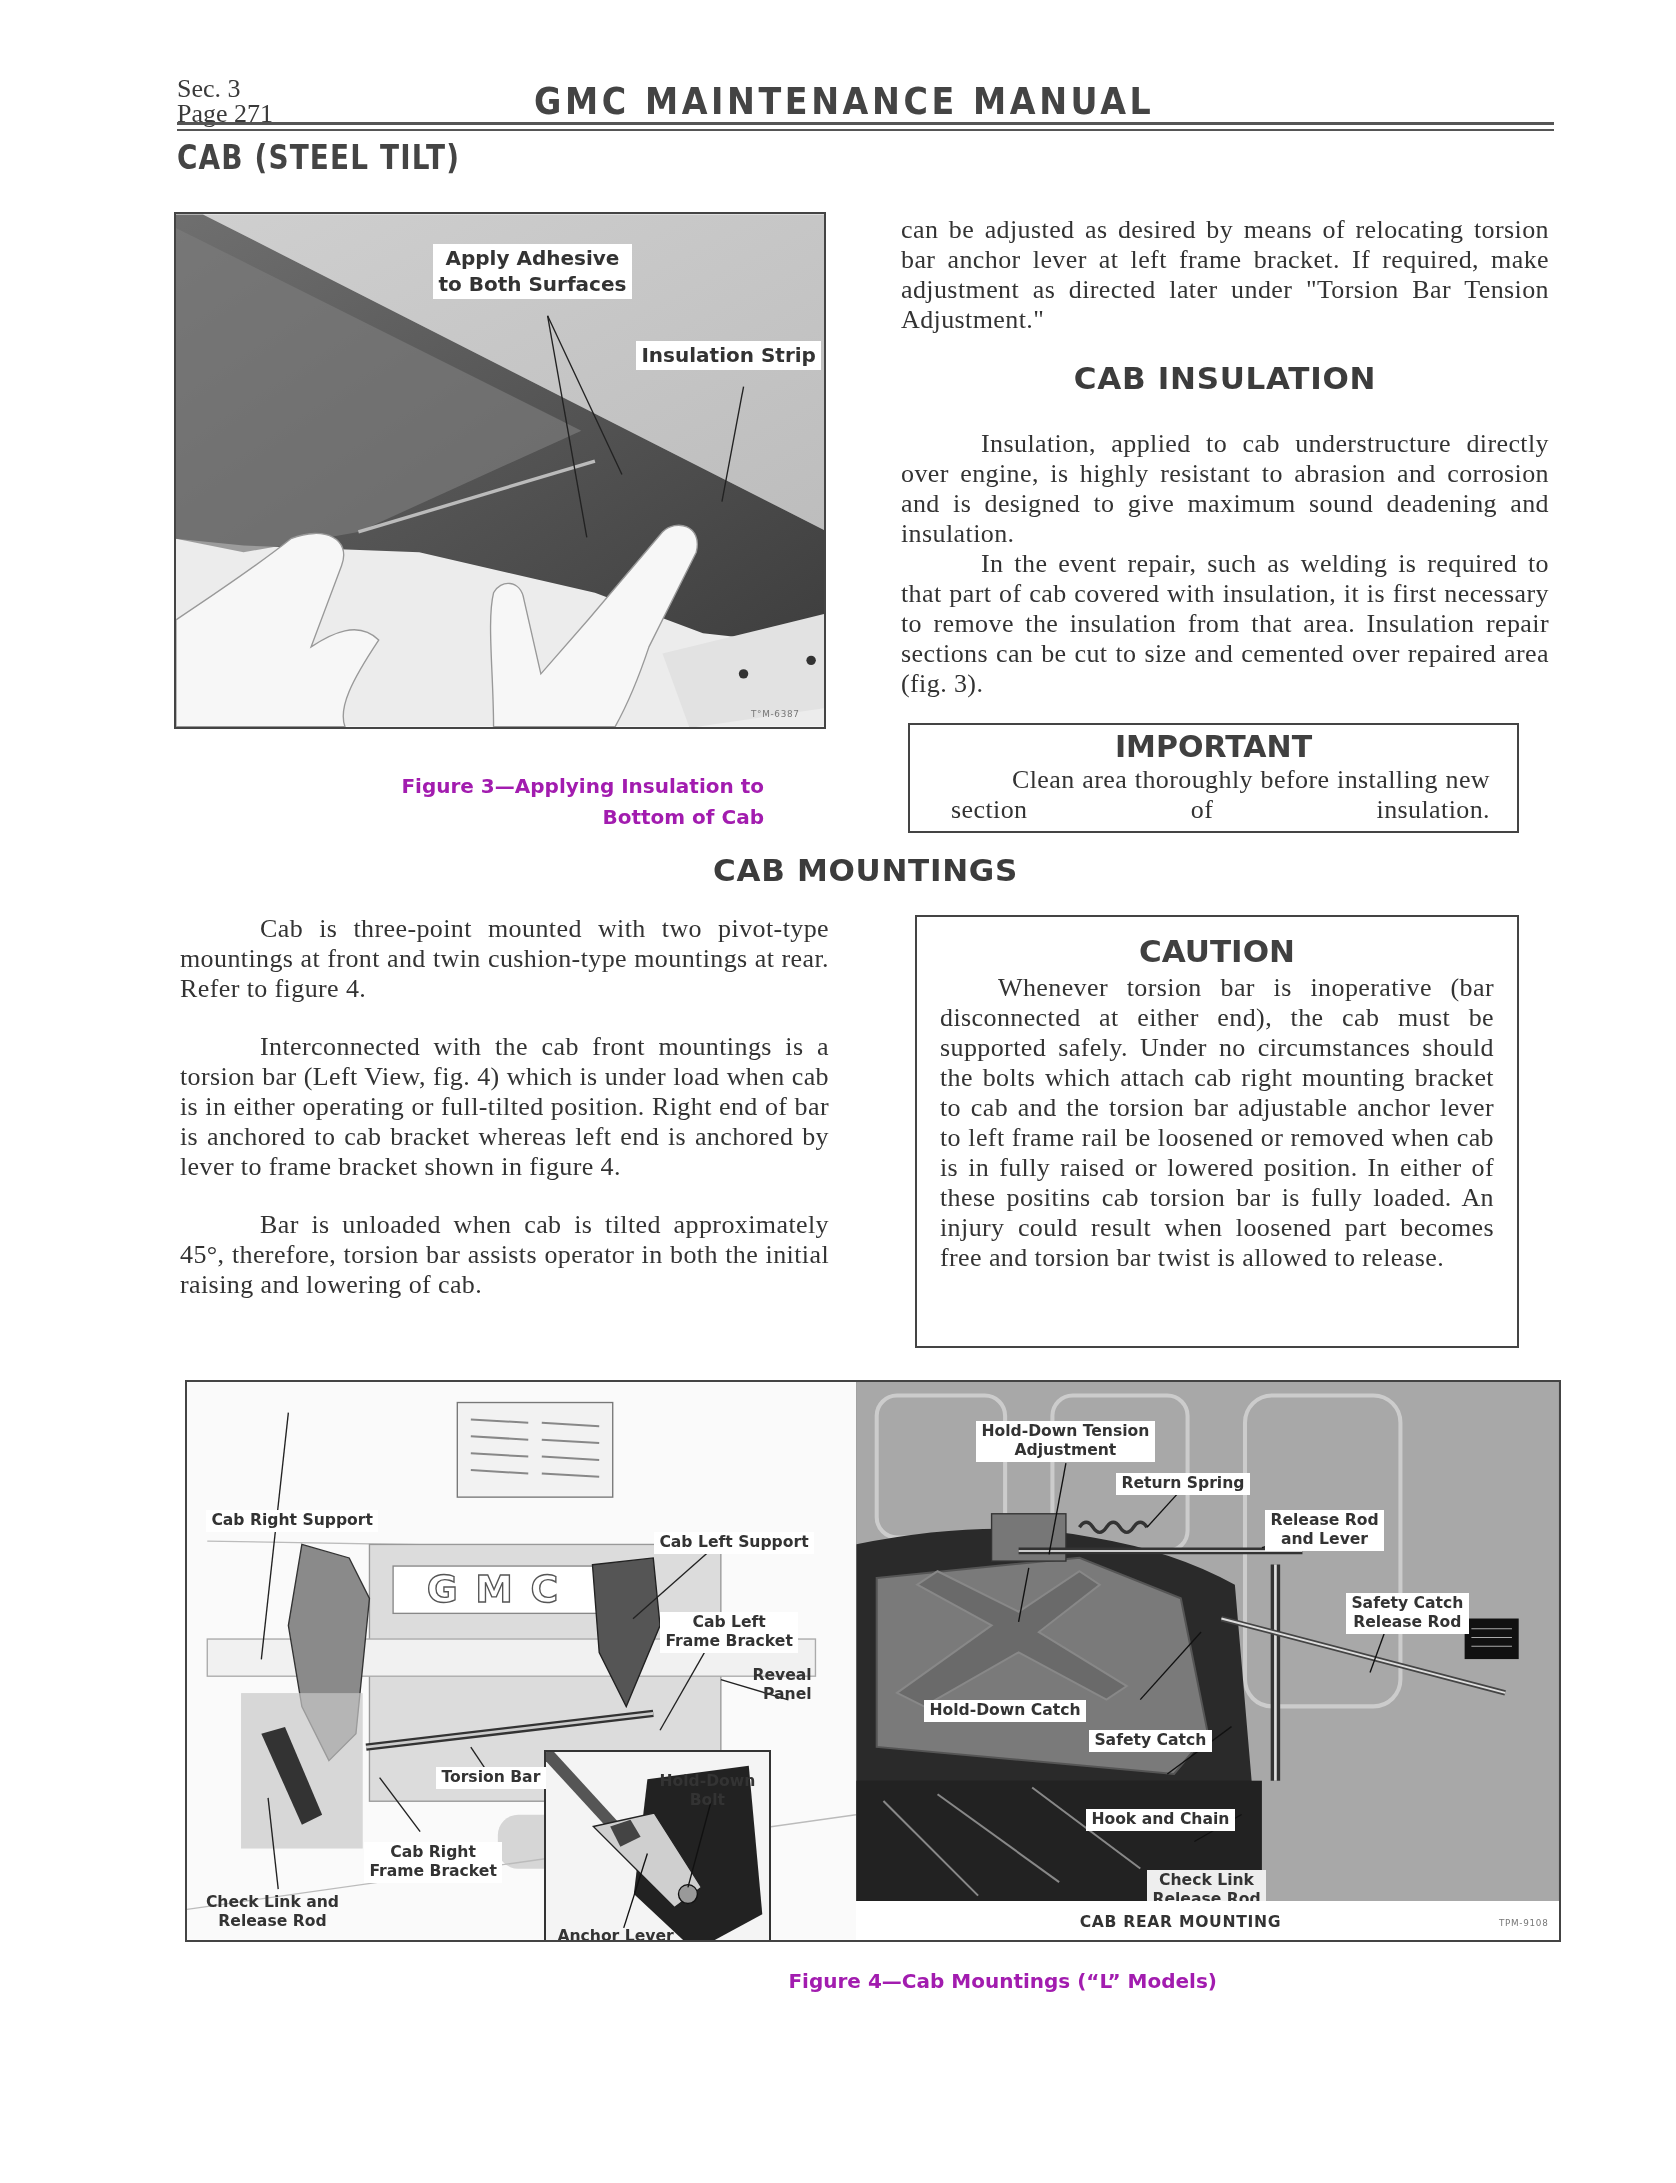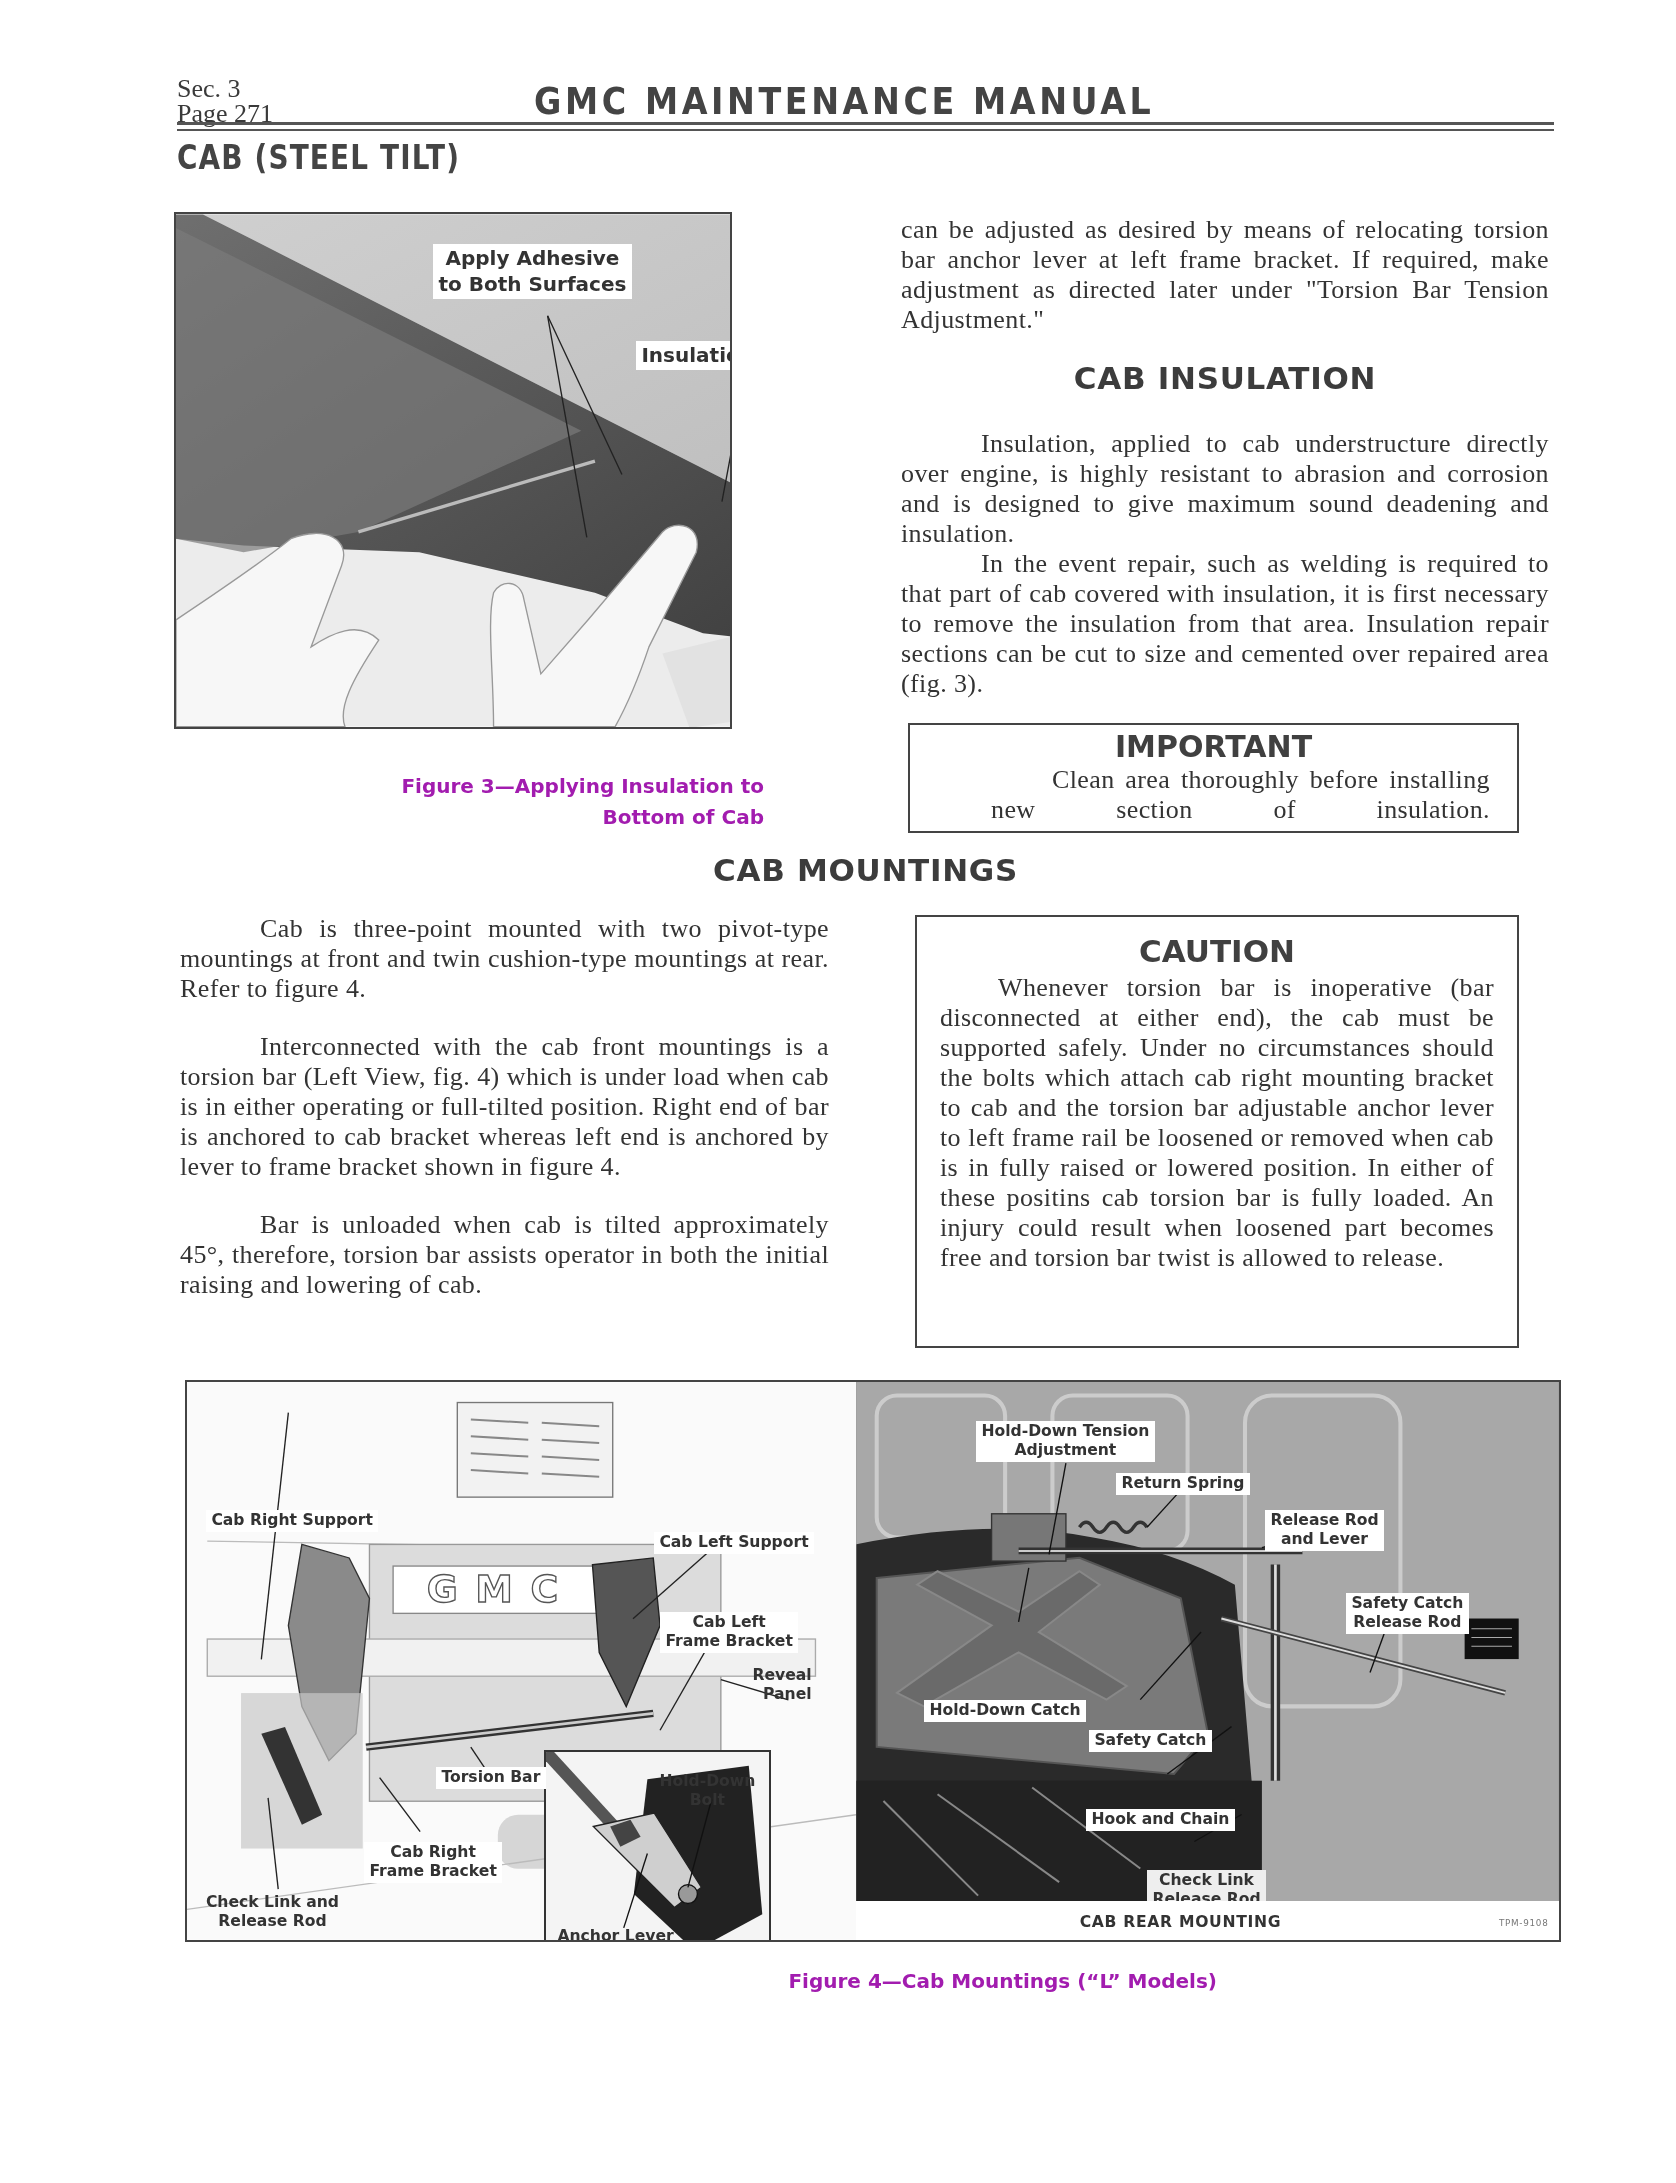--- a/index.html
+++ b/index.html
@@ -31,21 +31,21 @@
 </head>
 <body>
 
 <div class="abs secline" style="left:177px;top:76px;">Sec. 3</div>
 <div class="abs secline" style="left:177px;top:101px;">Page 271</div>
 <div class="abs manual-title" style="left:534px;top:80px;">GMC MAINTENANCE MANUAL</div>
 <div class="abs rule" style="left:177px;top:122px;width:1377px;"></div>
 <div class="abs rule" style="left:177px;top:129px;width:1377px;height:2px;"></div>
 <div class="abs section-title" style="left:177px;top:137px;">CAB (STEEL TILT)</div>
 
-<div class="abs figure" style="left:174px;top:212px;width:558px;height:517px;">
+<div class="abs figure" style="left:174px;top:212px;width:652px;height:517px;">
   <svg width="652" height="513" viewBox="0 0 965 758">
     <defs>
       <linearGradient id="f3sky" x1="0" y1="0" x2="1" y2="1">
         <stop offset="0" stop-color="#cfcfcf"></stop>
           <stop offset="1" stop-color="#bdbdbd"></stop>
       </linearGradient>
       <linearGradient id="f3ins" x1="0" y1="0" x2="1" y2="1">
         <stop offset="0" stop-color="#6f6f6f"></stop>
           <stop offset="0.5" stop-color="#555"></stop>
           <stop offset="1" stop-color="#3e3e3e"></stop>
@@ -82,21 +82,21 @@
 </div>
 <div class="abs heading" style="left:901px;top:360px;width:648px;">CAB INSULATION</div>
 <div class="abs body-text" style="left:901px;top:429px;width:648px;">
   <p class="ind">Insulation, applied to cab understructure directly over engine, is highly resistant to abrasion and corrosion and is designed to give maximum sound deadening and insulation.</p>
   <p class="ind">In the event repair, such as welding is required to that part of cab covered with insulation, it is first necessary to remove the insulation from that area. Insulation repair sections can be cut to size and cemented over repaired area (fig. 3).</p>
 </div>
 
 <div class="abs boxed" style="left:908px;top:723px;width:611px;height:110px;">
   <div class="box-head" style="margin-top:4px;font-size:30px;">IMPORTANT</div>
   <div class="body-text" style="margin:1.4px 27px 0 41px;">
-    <p class="ind" style="text-indent:61px;text-align-last:justify;margin-left:40px;">Clean area thoroughly before installing new section of insulation.</p>
+    <p class="ind" style="text-indent:61px;text-align-last:justify;">Clean area thoroughly before installing new section of insulation.</p>
   </div>
 </div>
 
 <div class="abs heading" style="left:676px;top:852px;width:379px;font-size:31px;">CAB MOUNTINGS</div>
 
 <div class="abs body-text" style="left:180px;top:914px;width:649px;">
   <p class="ind">Cab is three-point mounted with two pivot-type mountings at front and twin cushion-type mountings at rear. Refer to figure 4.</p>
   <div class="gap" style="height:28px;"></div>
   <p class="ind">Interconnected with the cab front mountings is a torsion bar (Left View, fig. 4) which is under load when cab is in either operating or full-tilted position. Right end of bar is anchored to cab bracket whereas left end is anchored by lever to frame bracket shown in figure 4.</p>
   <div class="gap" style="height:28px;"></div>

